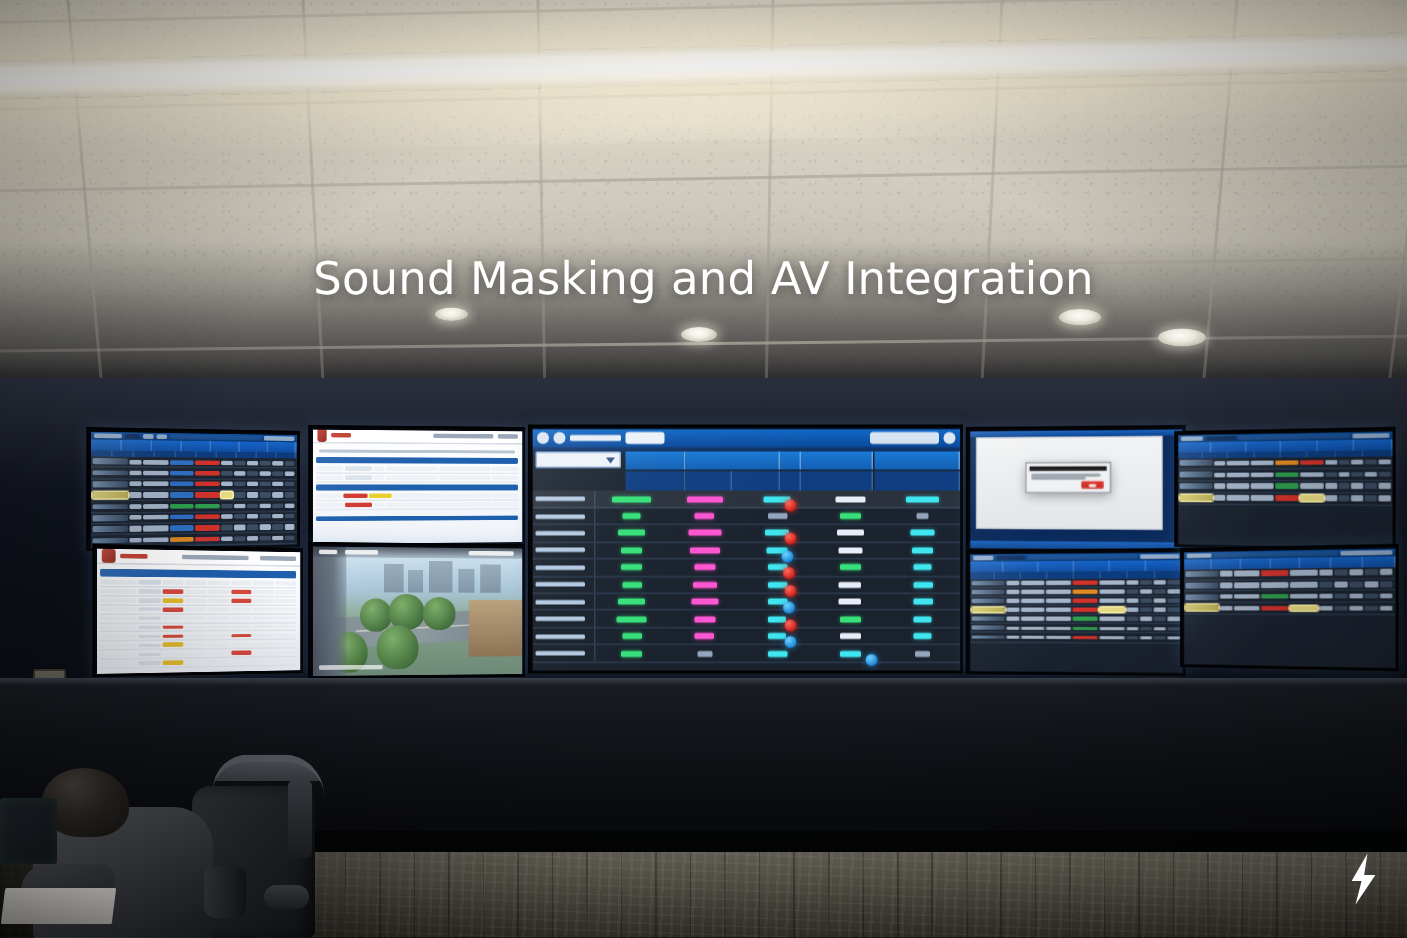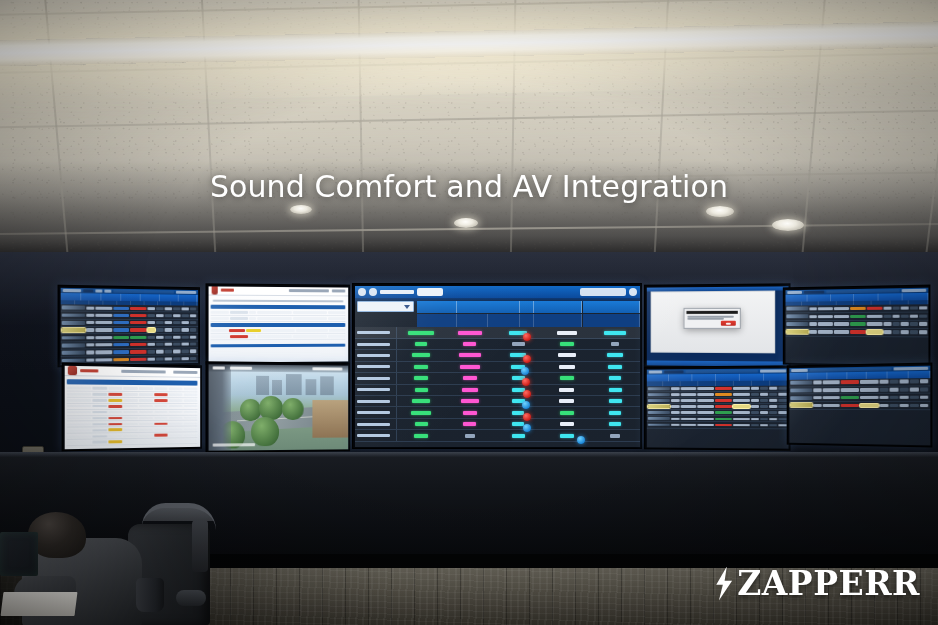--- a/index.html
+++ b/index.html
@@ -1191,21 +1191,20 @@
   <div class="person-head"></div>
   <div class="person-arm"></div>
   <div class="laptop"></div>
   <div class="paper"></div>
   <div class="mug"></div>
   <div class="mouse"></div>
 
   <div class="vignette"></div>
 
   <div class="title-wrap">
-    <div class="title-line">Sound Comfort and AV Integration</div>
+    <div class="title-line">Sound Masking and AV Integration</div>
   </div>
 
   <div class="logo">
     <span class="logo-bolt"></span>
-    <span class="logo-text">ZAPPERR</span>
   </div>
 
 </div>
 
 </body></html>

